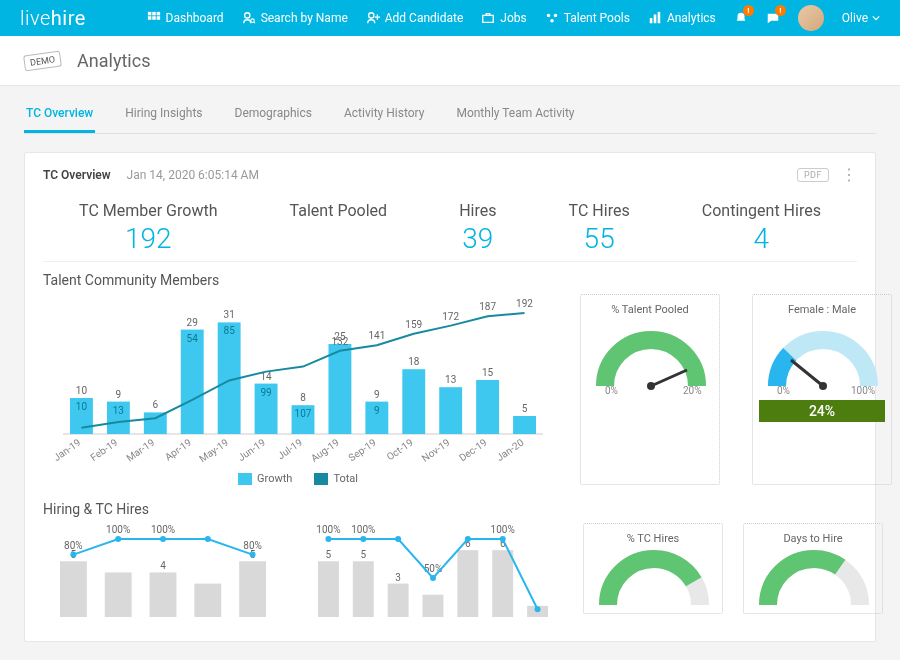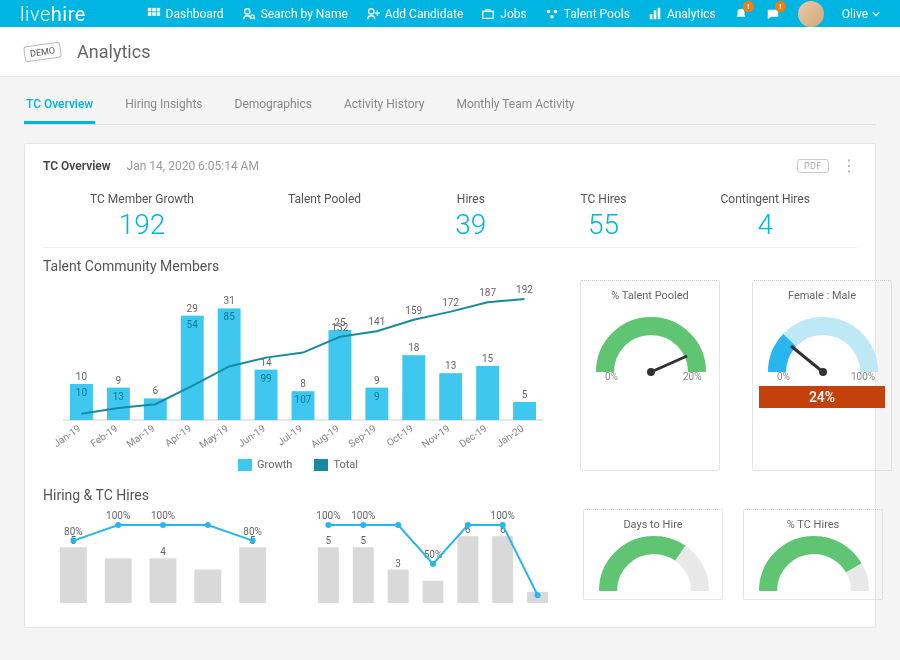--- a/index.html
+++ b/index.html
@@ -1,17 +1,17 @@
 <!DOCTYPE html>
 <html><head>
 <meta charset="utf-8">
 <style>
   html,body{margin:0;padding:0;font-family:-apple-system,BlinkMacSystemFont,"Segoe UI",Roboto,Arial,sans-serif;background:#f4f4f4;color:#333;}
   *{box-sizing:border-box;}
-  .topnav{background:#00b5e2;color:#fff;height:27px;display:flex;align-items:center;padding:0 20px;}
+  .topnav{background:#00b5e2;color:#fff;height:36px;display:flex;align-items:center;padding:0 20px;}
   .logo{font-size:20px;font-weight:300;letter-spacing:.5px;}
   .logo b{font-weight:400;}
   .nav-items{margin-left:auto;display:flex;align-items:center;gap:18px;font-size:12px;}
   .nav-item{display:flex;align-items:center;gap:5px;cursor:pointer;white-space:nowrap;}
   .nav-icon{width:14px;height:14px;fill:#fff;flex:0 0 auto;}
   .notif{position:relative;}
   .notif .badge{position:absolute;top:-6px;right:-6px;background:#ff7a00;border-radius:50%;width:11px;height:11px;font-size:8px;line-height:11px;text-align:center;font-weight:bold;}
   .avatar{width:26px;height:26px;border-radius:50%;background:linear-gradient(135deg,#e8c9a8,#d4a87a);display:inline-block;}
   .user-name{display:flex;align-items:center;gap:4px;}
   .subheader{background:#fff;padding:14px 24px;display:flex;align-items:center;gap:16px;border-bottom:1px solid #e5e5e5;}
@@ -22,31 +22,31 @@
   .tab{padding:0 2px 10px;cursor:pointer;}
   .tab.active{color:#00b5e2;border-bottom:3px solid #00b5e2;font-weight:500;}
   .card{background:#fff;border:1px solid #e6e6e6;border-radius:2px;padding:14px 18px;}
   .card-header{display:flex;align-items:center;gap:16px;font-size:12px;margin-bottom:18px;}
   .card-title{font-weight:600;color:#444;}
   .timestamp{color:#9a9a9a;}
   .card-actions{margin-left:auto;display:flex;align-items:center;gap:12px;color:#aaa;text-align:center;}
   .pdf-btn{border:1px solid #ccc;border-radius:3px;padding:1px 6px;font-size:9px;letter-spacing:.5px;cursor:pointer;}
   .kebab{font-size:16px;cursor:pointer;line-height:1;}
   .kpis{display:flex;justify-content:space-around;text-align:center;margin-bottom:10px;border-bottom:1px solid #eee;padding-bottom:6px;}
-  .kpi-label{font-size:12px;color:#555;margin-bottom:2px;}
+  .kpi-label{font-size:16px;color:#555;margin-bottom:2px;}
   .kpi-value{font-size:28px;color:#00b5e2;font-weight:300;}
   .section-title{font-size:14px;color:#555;margin:10px 0 6px;}
   .row{display:flex;gap:20px;}
   .chart-box{flex:1;}
   .gauges{display:flex;gap:32px;margin-left:7px;}
   .gauge-card{width:140px;border:1px dotted #ccc;text-align:center;padding:8px 6px 0;border-radius:2px;}
   .gauge-title{font-size:11px;color:#666;margin-bottom:4px;}
   .gauge-band{height:22px;line-height:22px;color:#fff;font-size:14px;font-weight:500;}
   .band-green{background:#5fc572;}
-  .band-blue{background:#c2410c;}
+  .band-blue{background:#4d7c0f;}
   svg text{font-family:inherit;}
   .legend{display:flex;justify-content:center;gap:22px;font-size:11px;color:#666;margin-top:4px;}
   .swatch{display:inline-block;width:14px;height:12px;vertical-align:middle;margin-right:5px;}
   .sw-growth{background:#3ec8ef;}
   .sw-total{background:#188aa0;}
   .hiring-row{display:flex;gap:20px;align-items:flex-start;margin-top:4px;}
   .mini-chart{flex:1;}
   .gauge-small{width:140px;border:1px dotted #ccc;text-align:center;padding:8px 6px 0;border-radius:2px;}
   .axis-label{fill:#888;font-size:10px;}
   .bar-label{fill:#666;font-size:10px;}
@@ -320,28 +320,28 @@
             <circle cx="129.99999999999997" cy="55" r="3" fill="#29b6ef"></circle>
             <text x="129.99999999999997" y="49" text-anchor="middle" class="bar-label">50%</text>
             <circle cx="164.85714285714283" cy="16" r="3" fill="#29b6ef"></circle>
             <circle cx="199.7142857142857" cy="16" r="3" fill="#29b6ef"></circle>
             <text x="199.7142857142857" y="10" text-anchor="middle" class="bar-label">100%</text>
             <circle cx="234.57142857142853" cy="86.2" r="3" fill="#29b6ef"></circle>
             <path d="M25.428571428571427 16 L60.28571428571428 16 L95.14285714285714 16 L129.99999999999997 55 L164.85714285714283 16 L199.7142857142857 16 L234.57142857142853 86.2 " fill="none" stroke="#29b6ef" stroke-width="2"></path>
           </svg>
       </div>
       <div class="gauge-small">
+        <div class="gauge-title">% TC Hires</div>
+        <svg width="126" height="60">
+          <path d="M18 56 A46 46 0 0 1 110 56" fill="none" stroke="#e8e8e8" stroke-width="18"></path>
+          <path d="M18 56 A46 46 0 0 1 110 56" fill="none" stroke="#5fc572" stroke-width="18" stroke-dasharray="120 200"></path>
+        </svg>
+      </div>
+      <div class="gauge-small">
         <div class="gauge-title">Days to Hire</div>
         <svg width="126" height="60">
           <path d="M18 56 A46 46 0 0 1 110 56" fill="none" stroke="#e8e8e8" stroke-width="18"></path>
           <path d="M18 56 A46 46 0 0 1 110 56" fill="none" stroke="#5fc572" stroke-width="18" stroke-dasharray="100 200"></path>
         </svg>
       </div>
-      <div class="gauge-small">
-        <div class="gauge-title">% TC Hires</div>
-        <svg width="126" height="60">
-          <path d="M18 56 A46 46 0 0 1 110 56" fill="none" stroke="#e8e8e8" stroke-width="18"></path>
-          <path d="M18 56 A46 46 0 0 1 110 56" fill="none" stroke="#5fc572" stroke-width="18" stroke-dasharray="120 200"></path>
-        </svg>
-      </div>
     </div>
   </div>
 </div>
 
 </body></html>

